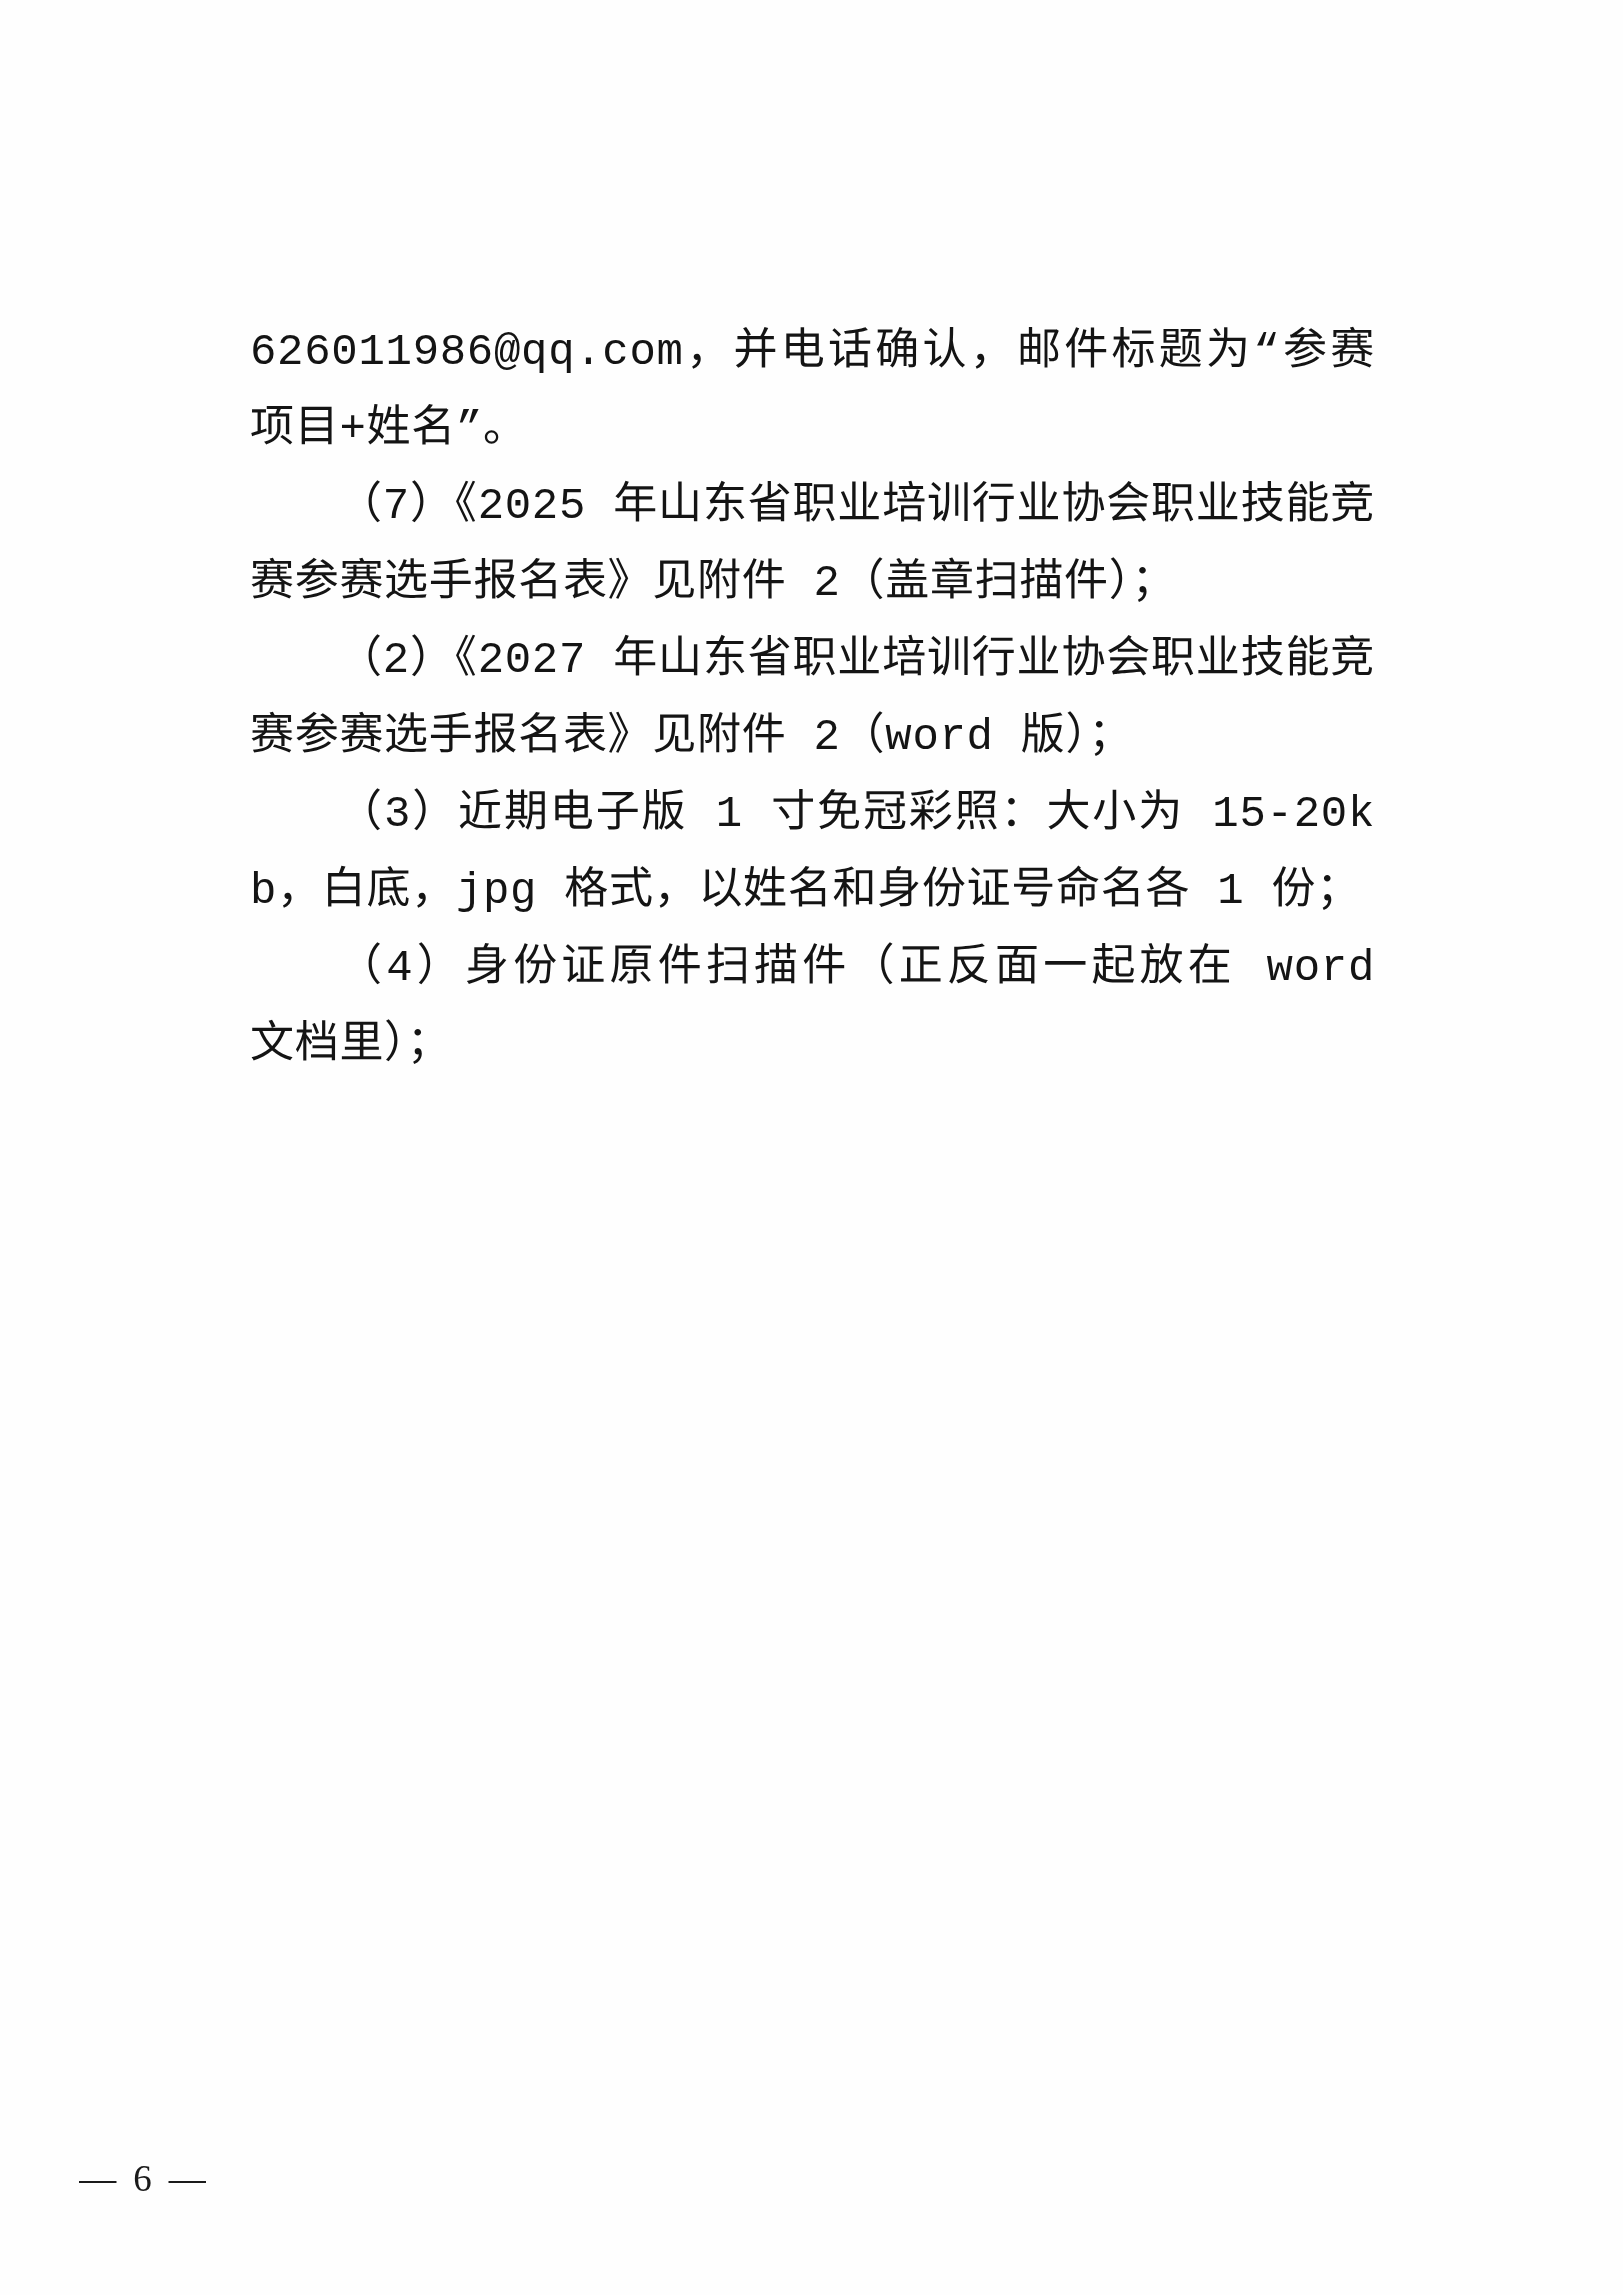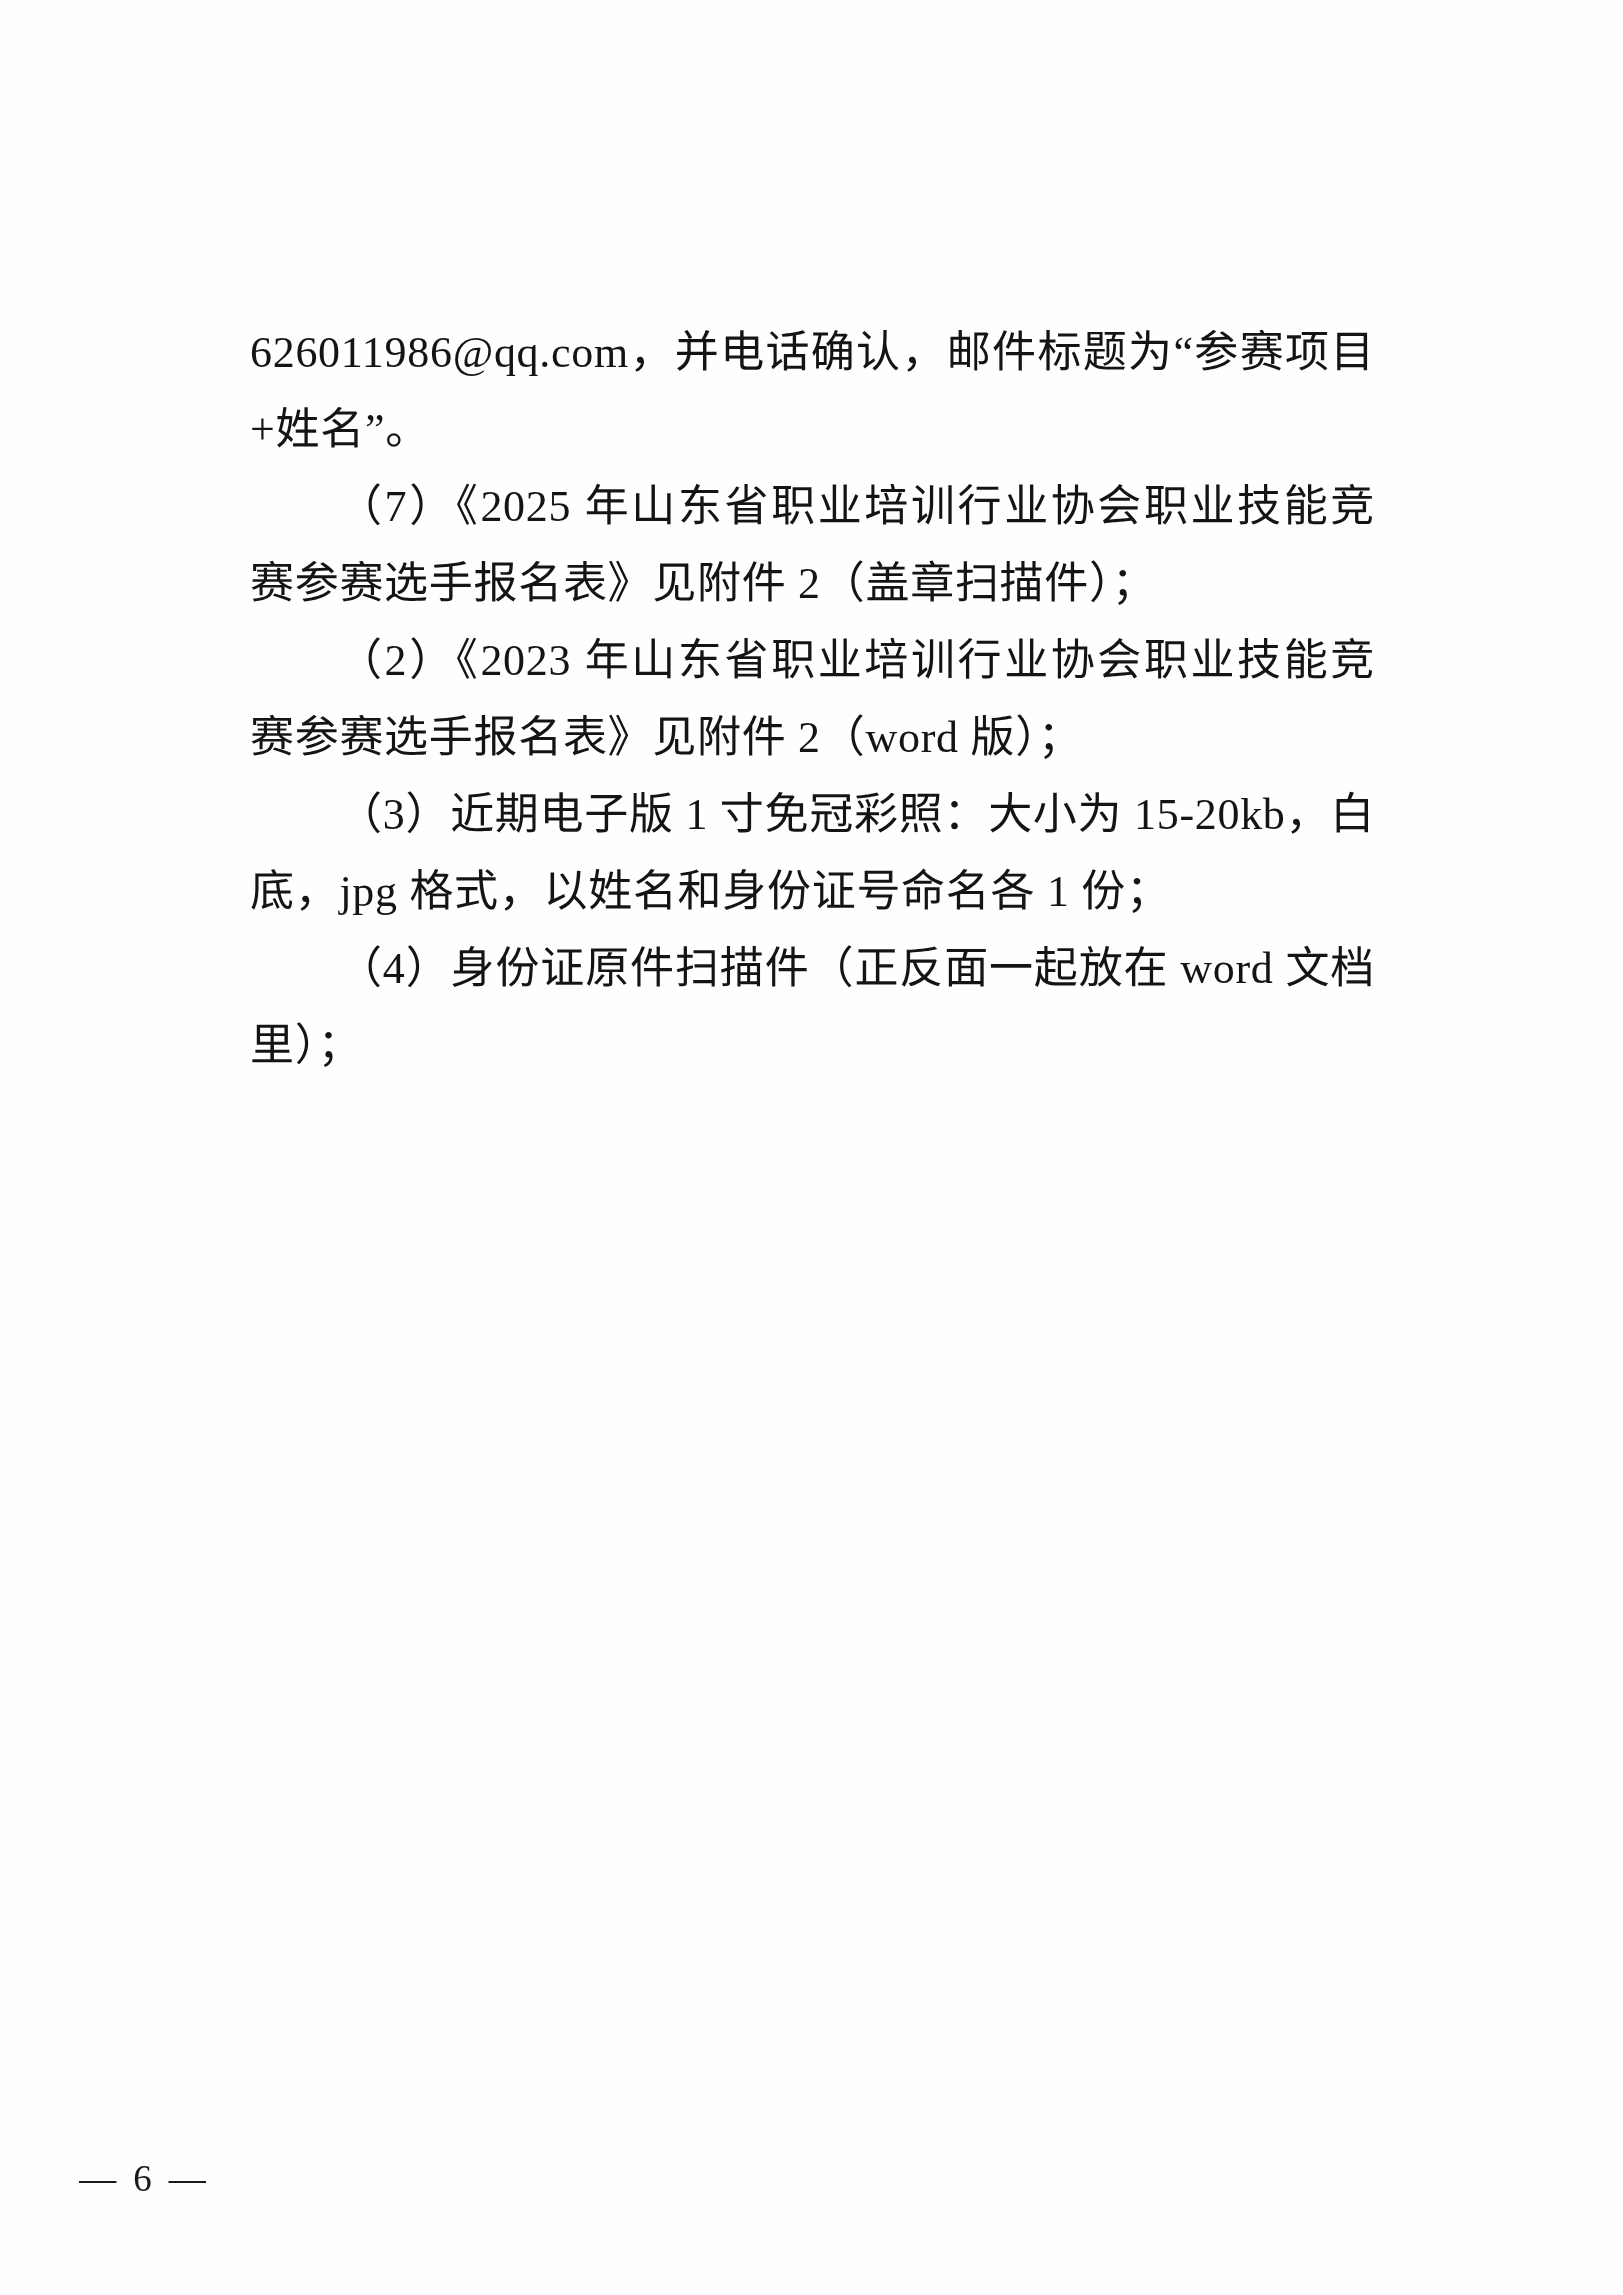--- a/index.html
+++ b/index.html
@@ -35,21 +35,21 @@
   }
 
   .para {
     font-size: 44px;
     line-height: 77px;
     letter-spacing: 0.7px;
     text-align: justify;
     text-justify: inter-ideograph;
     margin: 0 0 0 0;
     color: #141414;
-    font-family: Liberation Serif, serif;
+    font-family: Liberation Mono, monospace;
     white-space: pre-wrap;
     word-break: break-all;
   }
 
   .para.indent {
     text-indent: 88px;
   }
 
   .footer {
     position: absolute;
@@ -74,21 +74,21 @@
 <body>
 
 <div class="page">
 
   <div class="content">
 
     <p class="para">626011986@qq.com，并电话确认，邮件标题为“参赛项目+姓名”。</p>
 
     <p class="para indent">（7）《2025 年山东省职业培训行业协会职业技能竞赛参赛选手报名表》见附件 2（盖章扫描件）；</p>
 
-    <p class="para indent">（2）《2023 年山东省职业培训行业协会职业技能竞赛参赛选手报名表》见附件 2（word 版）；</p>
+    <p class="para indent">（2）《2027 年山东省职业培训行业协会职业技能竞赛参赛选手报名表》见附件 2（word 版）；</p>
 
     <p class="para indent">（3）近期电子版 1 寸免冠彩照：大小为 15-20kb，白底，jpg 格式，以姓名和身份证号命名各 1 份；</p>
 
     <p class="para indent">（4）身份证原件扫描件（正反面一起放在 word 文档里）；</p>
 
 
 
 
 
   </div>

